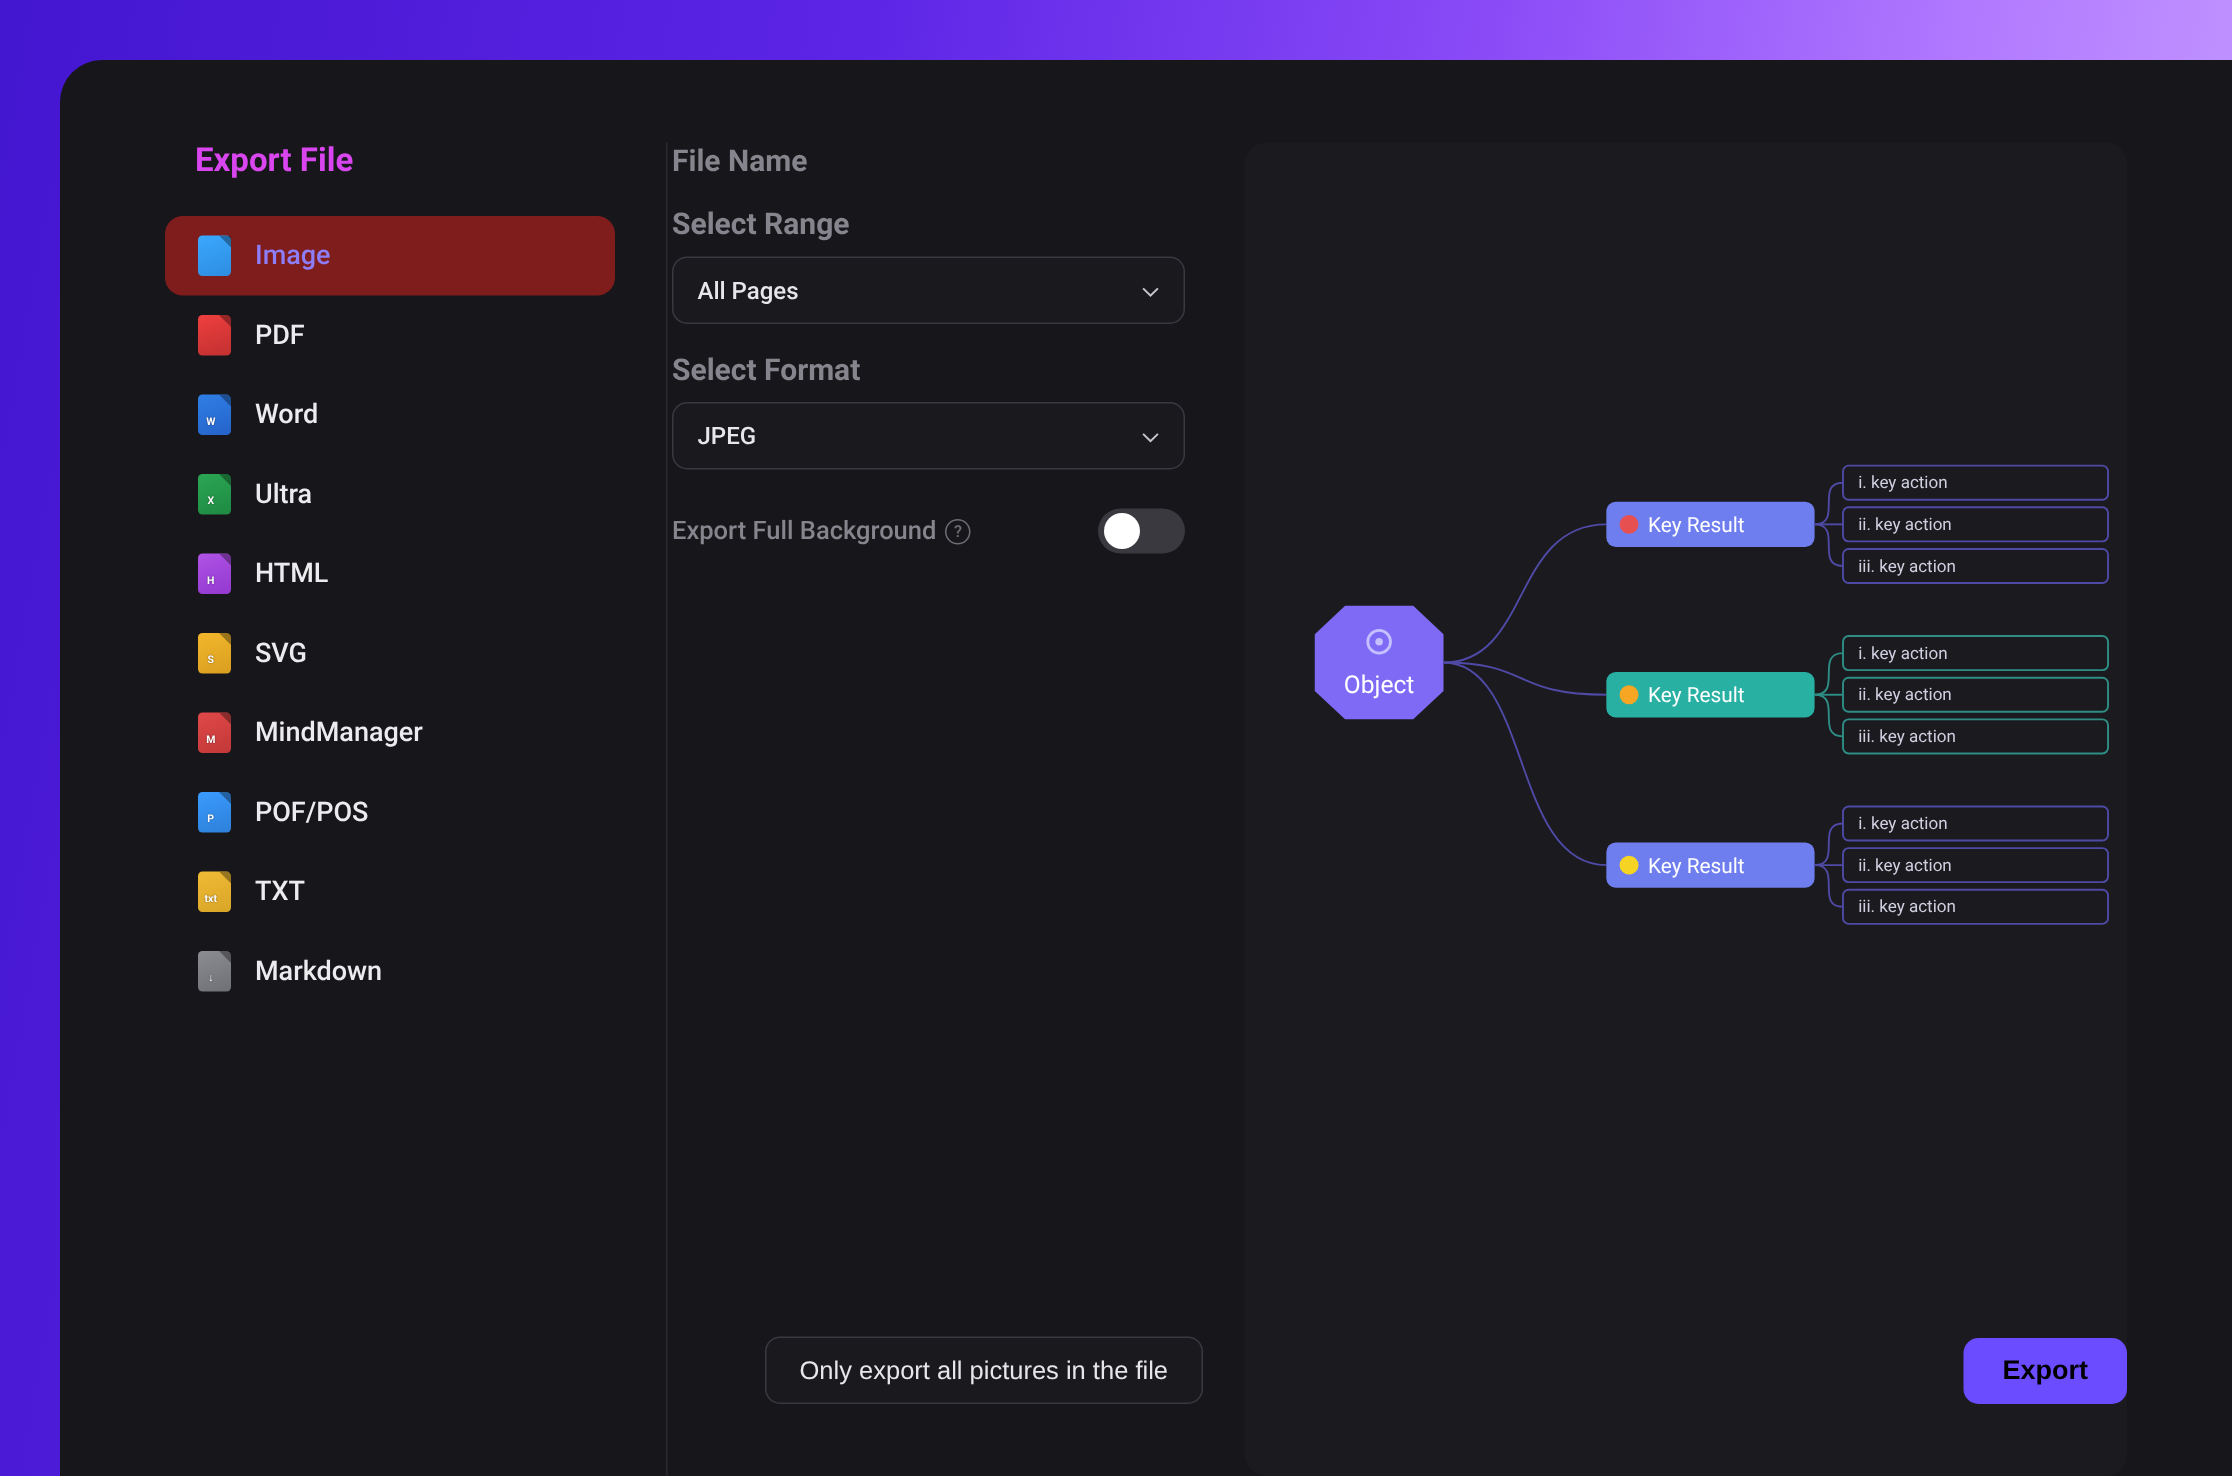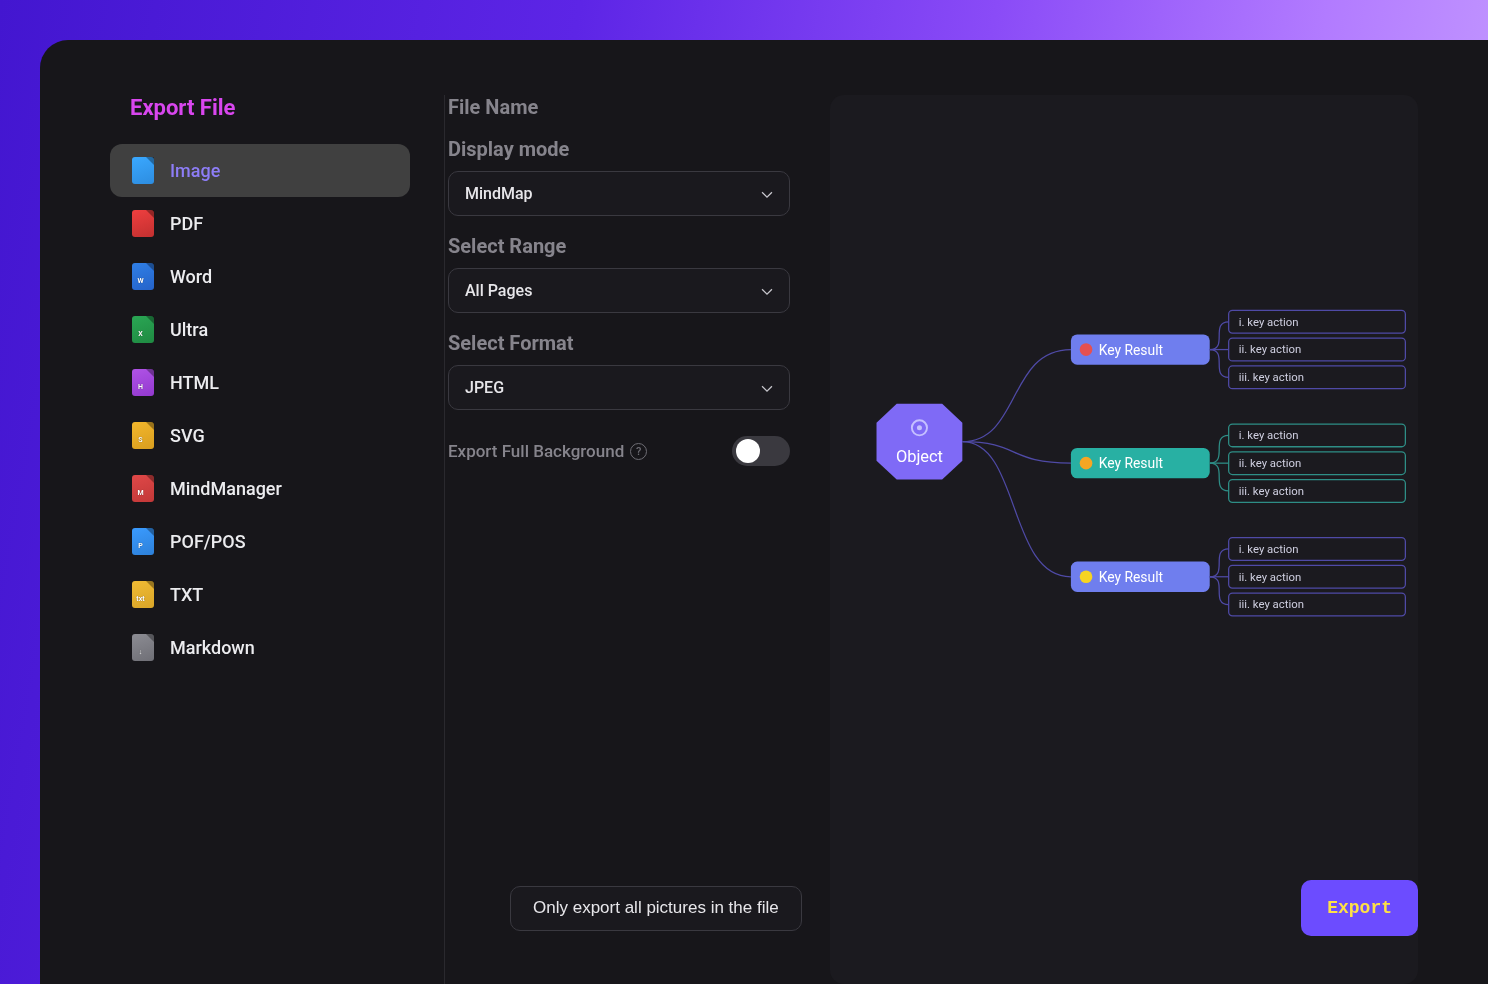--- a/index.html
+++ b/index.html
@@ -40,21 +40,21 @@
     height: 53px;
     padding: 0 22px;
     border-radius: 12px;
     cursor: pointer;
     color: #ececef;
     font-size: 18px;
     font-weight: 500;
     margin-bottom: 0;
   }
   .sidebar-item.active {
-    background: #404040;
+    background: #7f1d1d;
     color: #8d7df6;
   }
   .sidebar-item .file-icon {
     width: 22px;
     height: 27px;
     position: relative;
     flex-shrink: 0;
   }
   .file-icon .body {
     position: absolute;
@@ -205,30 +205,29 @@
     border: 1px solid #3a3940;
     border-radius: 10px;
     color: #e7e6ea;
     font-size: 17px;
     font-weight: 500;
     display:flex;
     align-items:center;
     cursor:pointer;
   }
   .btn-primary {
-    height: 56px;
+    height: 44px;
     padding: 0 26px;
     background: #6c4cff;
     border: none;
     border-radius: 10px;
-    color: #fde047;
+    color: #000000;
     font-size: 18px;
     font-weight: 600;
     cursor:pointer;
-    font-family:Liberation Mono, monospace;
   }
 </style>
 </head>
 <body>
 
 <div class="app-window">
 
   <aside class="sidebar">
     <h1>Export File</h1>
     <ul class="sidebar-list" id="sidebar-list">
@@ -317,31 +316,20 @@
 
   <div class="divider"></div>
 
   <div class="main">
     <div class="form-col">
 
       <div class="form-group">
         <label class="form-label">File Name</label>
       </div>
 
-      <div class="form-group">
-        <label class="form-label">Display mode</label>
-        <div class="select">
-          <span>MindMap</span>
-          <span class="chevron">
-            <svg viewBox="0 0 12 12" width="12" height="12">
-                <path d="M1.5 3.8l4.5 4.4 4.5-4.4 .9 .9L6 10 .6 4.7z"></path>
-              </svg>
-          </span>
-        </div>
-      </div>
 
       <div class="form-group">
         <label class="form-label">Select Range</label>
         <div class="select">
           <span>All Pages</span>
           <span class="chevron">
             <svg viewBox="0 0 12 12" width="12" height="12">
                 <path d="M1.5 3.8l4.5 4.4 4.5-4.4 .9 .9L6 10 .6 4.7z"></path>
               </svg>
           </span>

